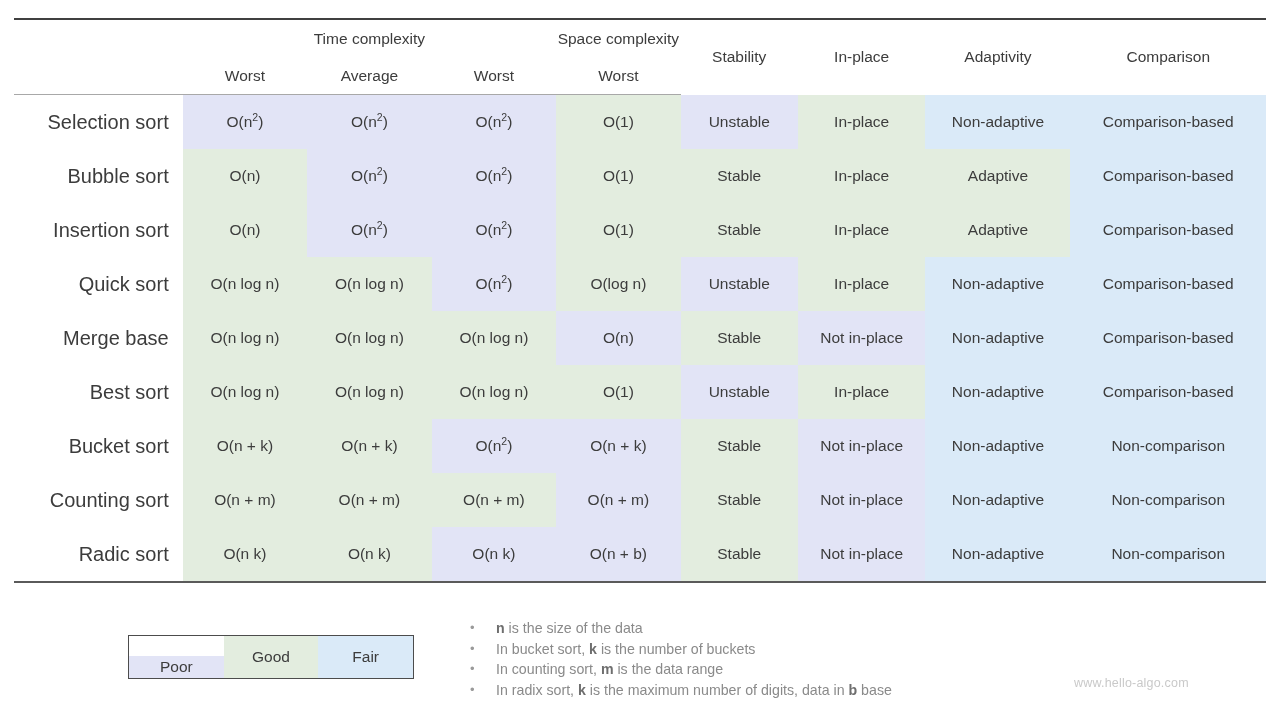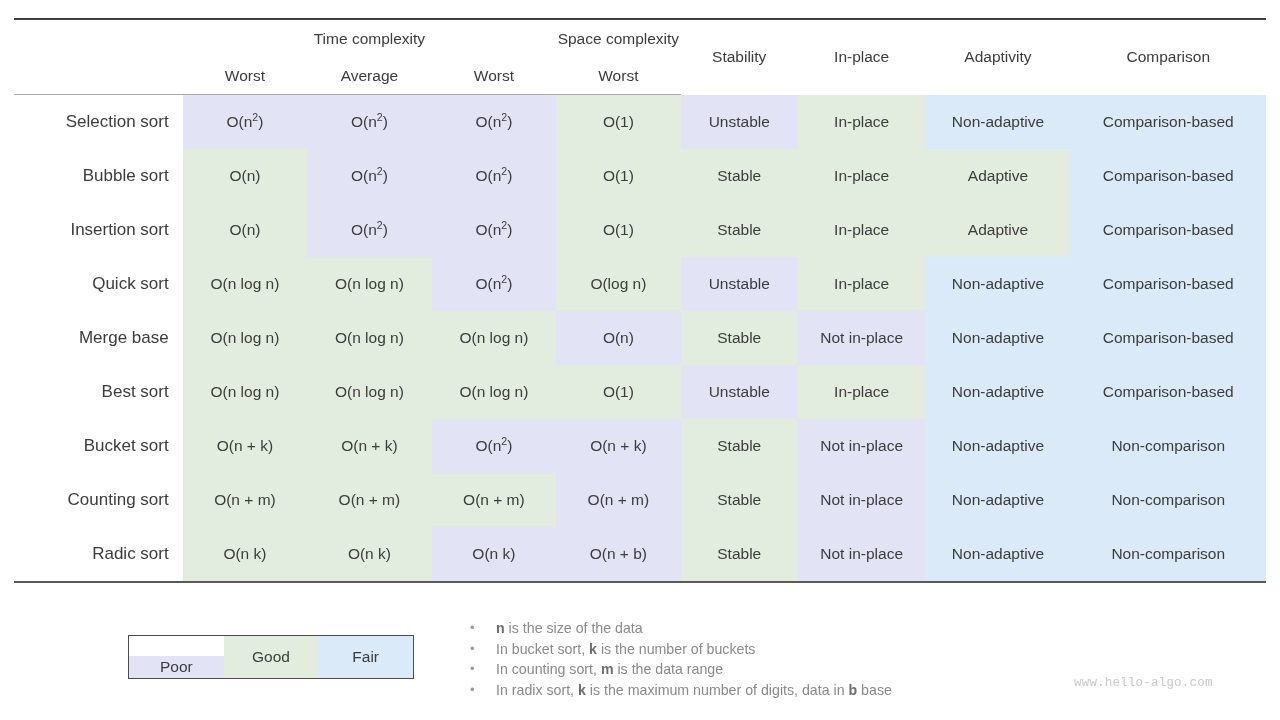--- a/index.html
+++ b/index.html
@@ -69,21 +69,21 @@
   .vl-right { border-right: 1.5px solid #bdbdbd; }
 
   
   tr.subhead td { border-bottom: 1px solid #a8a8a8; }
 
   
   tr.datarow td { height: 54px; }
   tr.datarow td.rowname {
     text-align: right;
     padding-right: 14px;
-    font-size: 17px;
+    font-size: 20px;
     color: #3c3c3c;
     background: #ffffff;
   }
 
   
   tr.datarow.last td { border-bottom: 2.5px solid #5a5a5a; }
 
   
   .poor { background: #e2e4f6; }
   .fair { background: #daeaf8; }
@@ -135,21 +135,21 @@
     font-size: 13px;
     line-height: 20.5px;
   }
   #notes .note b { color: #6e6e6e; font-weight: bold; }
 
   
   #watermark {
     position: absolute;
     left: 1074px;
     top: 676px;
-    font-family: Liberation Mono, monospace;
+    font-family: Liberation Sans, sans-serif;
     font-size: 12.5px;
     color: #c9c9c9;
     letter-spacing: 0.2px;
     white-space: nowrap;
   }
 </style>
 </head>
 <body>
 
 <div id="sheet">

